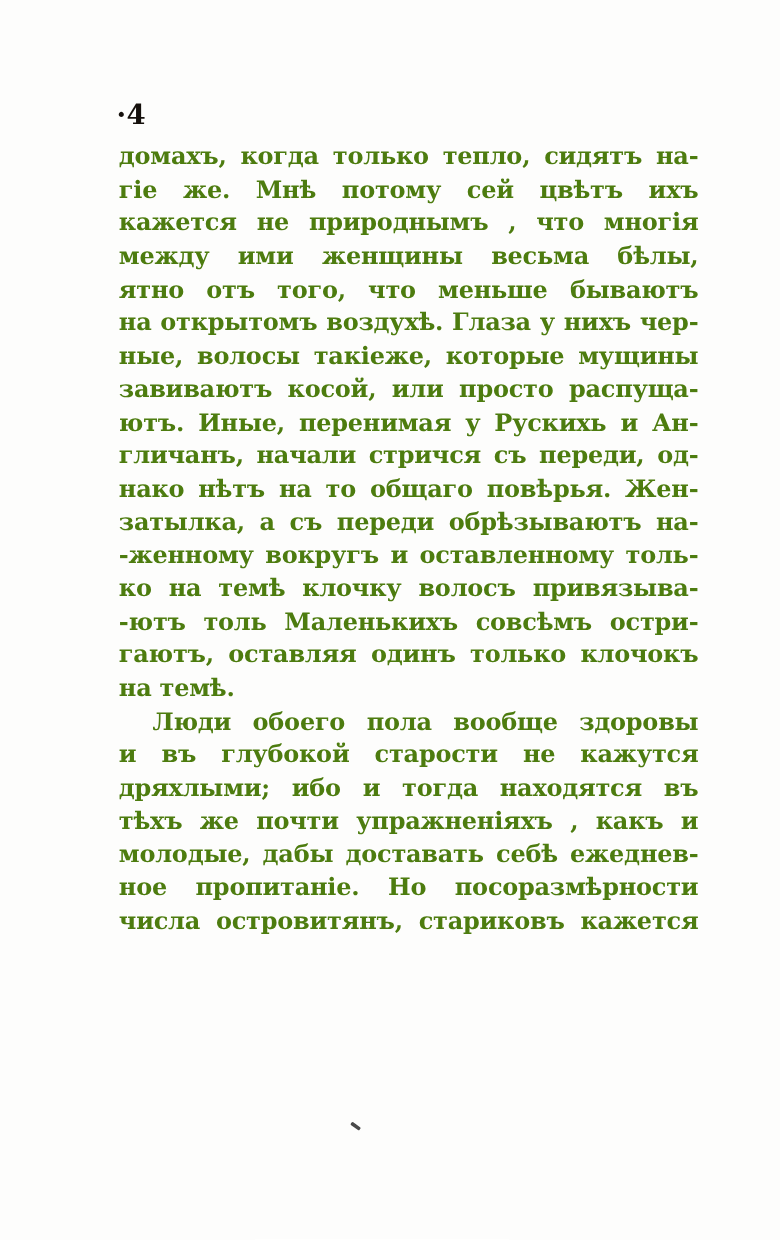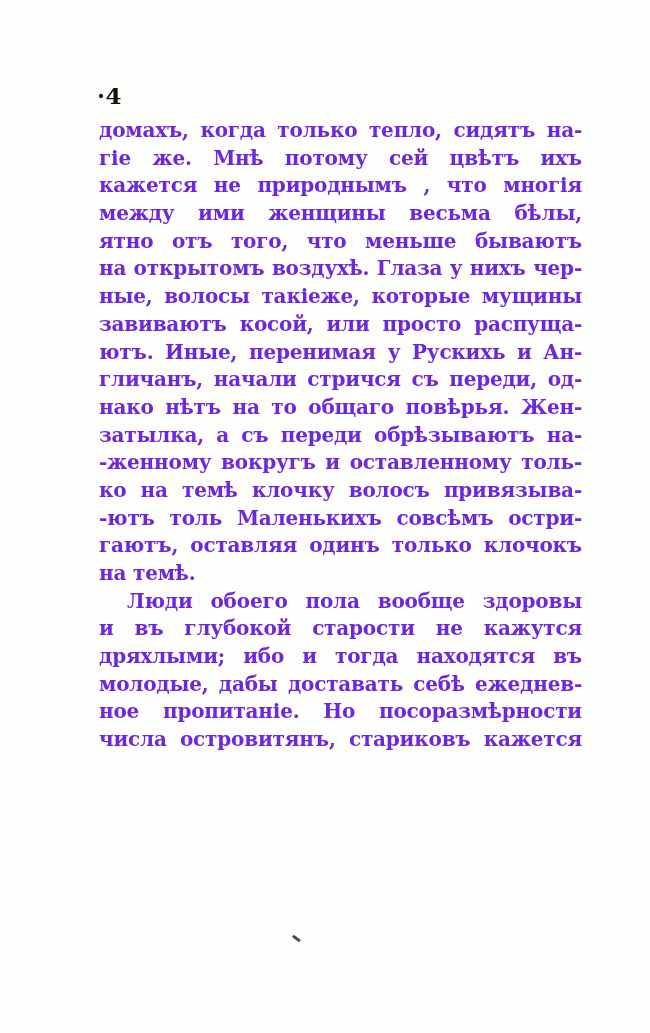--- a/index.html
+++ b/index.html
@@ -35,21 +35,21 @@
   .line {
     height: 27.7px;
     line-height: 27.7px;
     font-size: 20px;
     font-weight: bold;
     letter-spacing: -0.2px;
     white-space: normal;
     overflow: hidden;
     text-align: justify;
     text-align-last: justify;
-    color: #6d28d9;
+    color: #4d7c0f;
   }
   .line.left {
     text-align: left;
     text-align-last: left;
   }
   .line.indent {
     text-indent: 28px;
   }
   .speck {
     position: absolute;
@@ -82,19 +82,20 @@
       <div class="line justify">нако нѣтъ на то общаго повѣрья. Жен-</div>
       <div class="line justify">затылка, а съ переди обрѣзываютъ на-</div>
       <div class="line justify">-женному вокругъ и оставленному толь-</div>
       <div class="line justify">ко на темѣ клочку волосъ привязыва-</div>
       <div class="line justify">-ютъ толь Маленькихъ совсѣмъ остри-</div>
       <div class="line justify">гаютъ, оставляя одинъ только клочокъ</div>
       <div class="line left">на темѣ.</div>
       <div class="line indent">Люди обоего пола вообще здоровы</div>
       <div class="line justify">и въ глубокой старости не кажутся</div>
       <div class="line justify">дряхлыми; ибо и тогда находятся въ</div>
+      <div class="line justify">тѣхъ же почти упражненіяхъ , какъ и</div>
       <div class="line justify">молодые, дабы доставать себѣ ежеднев-</div>
       <div class="line justify">ное пропитаніе. Но посоразмѣрности</div>
       <div class="line justify">числа островитянъ, стариковъ кажется</div>
     </div>
 
   <div class="speck"></div>
 </div>
 
 </body></html>

